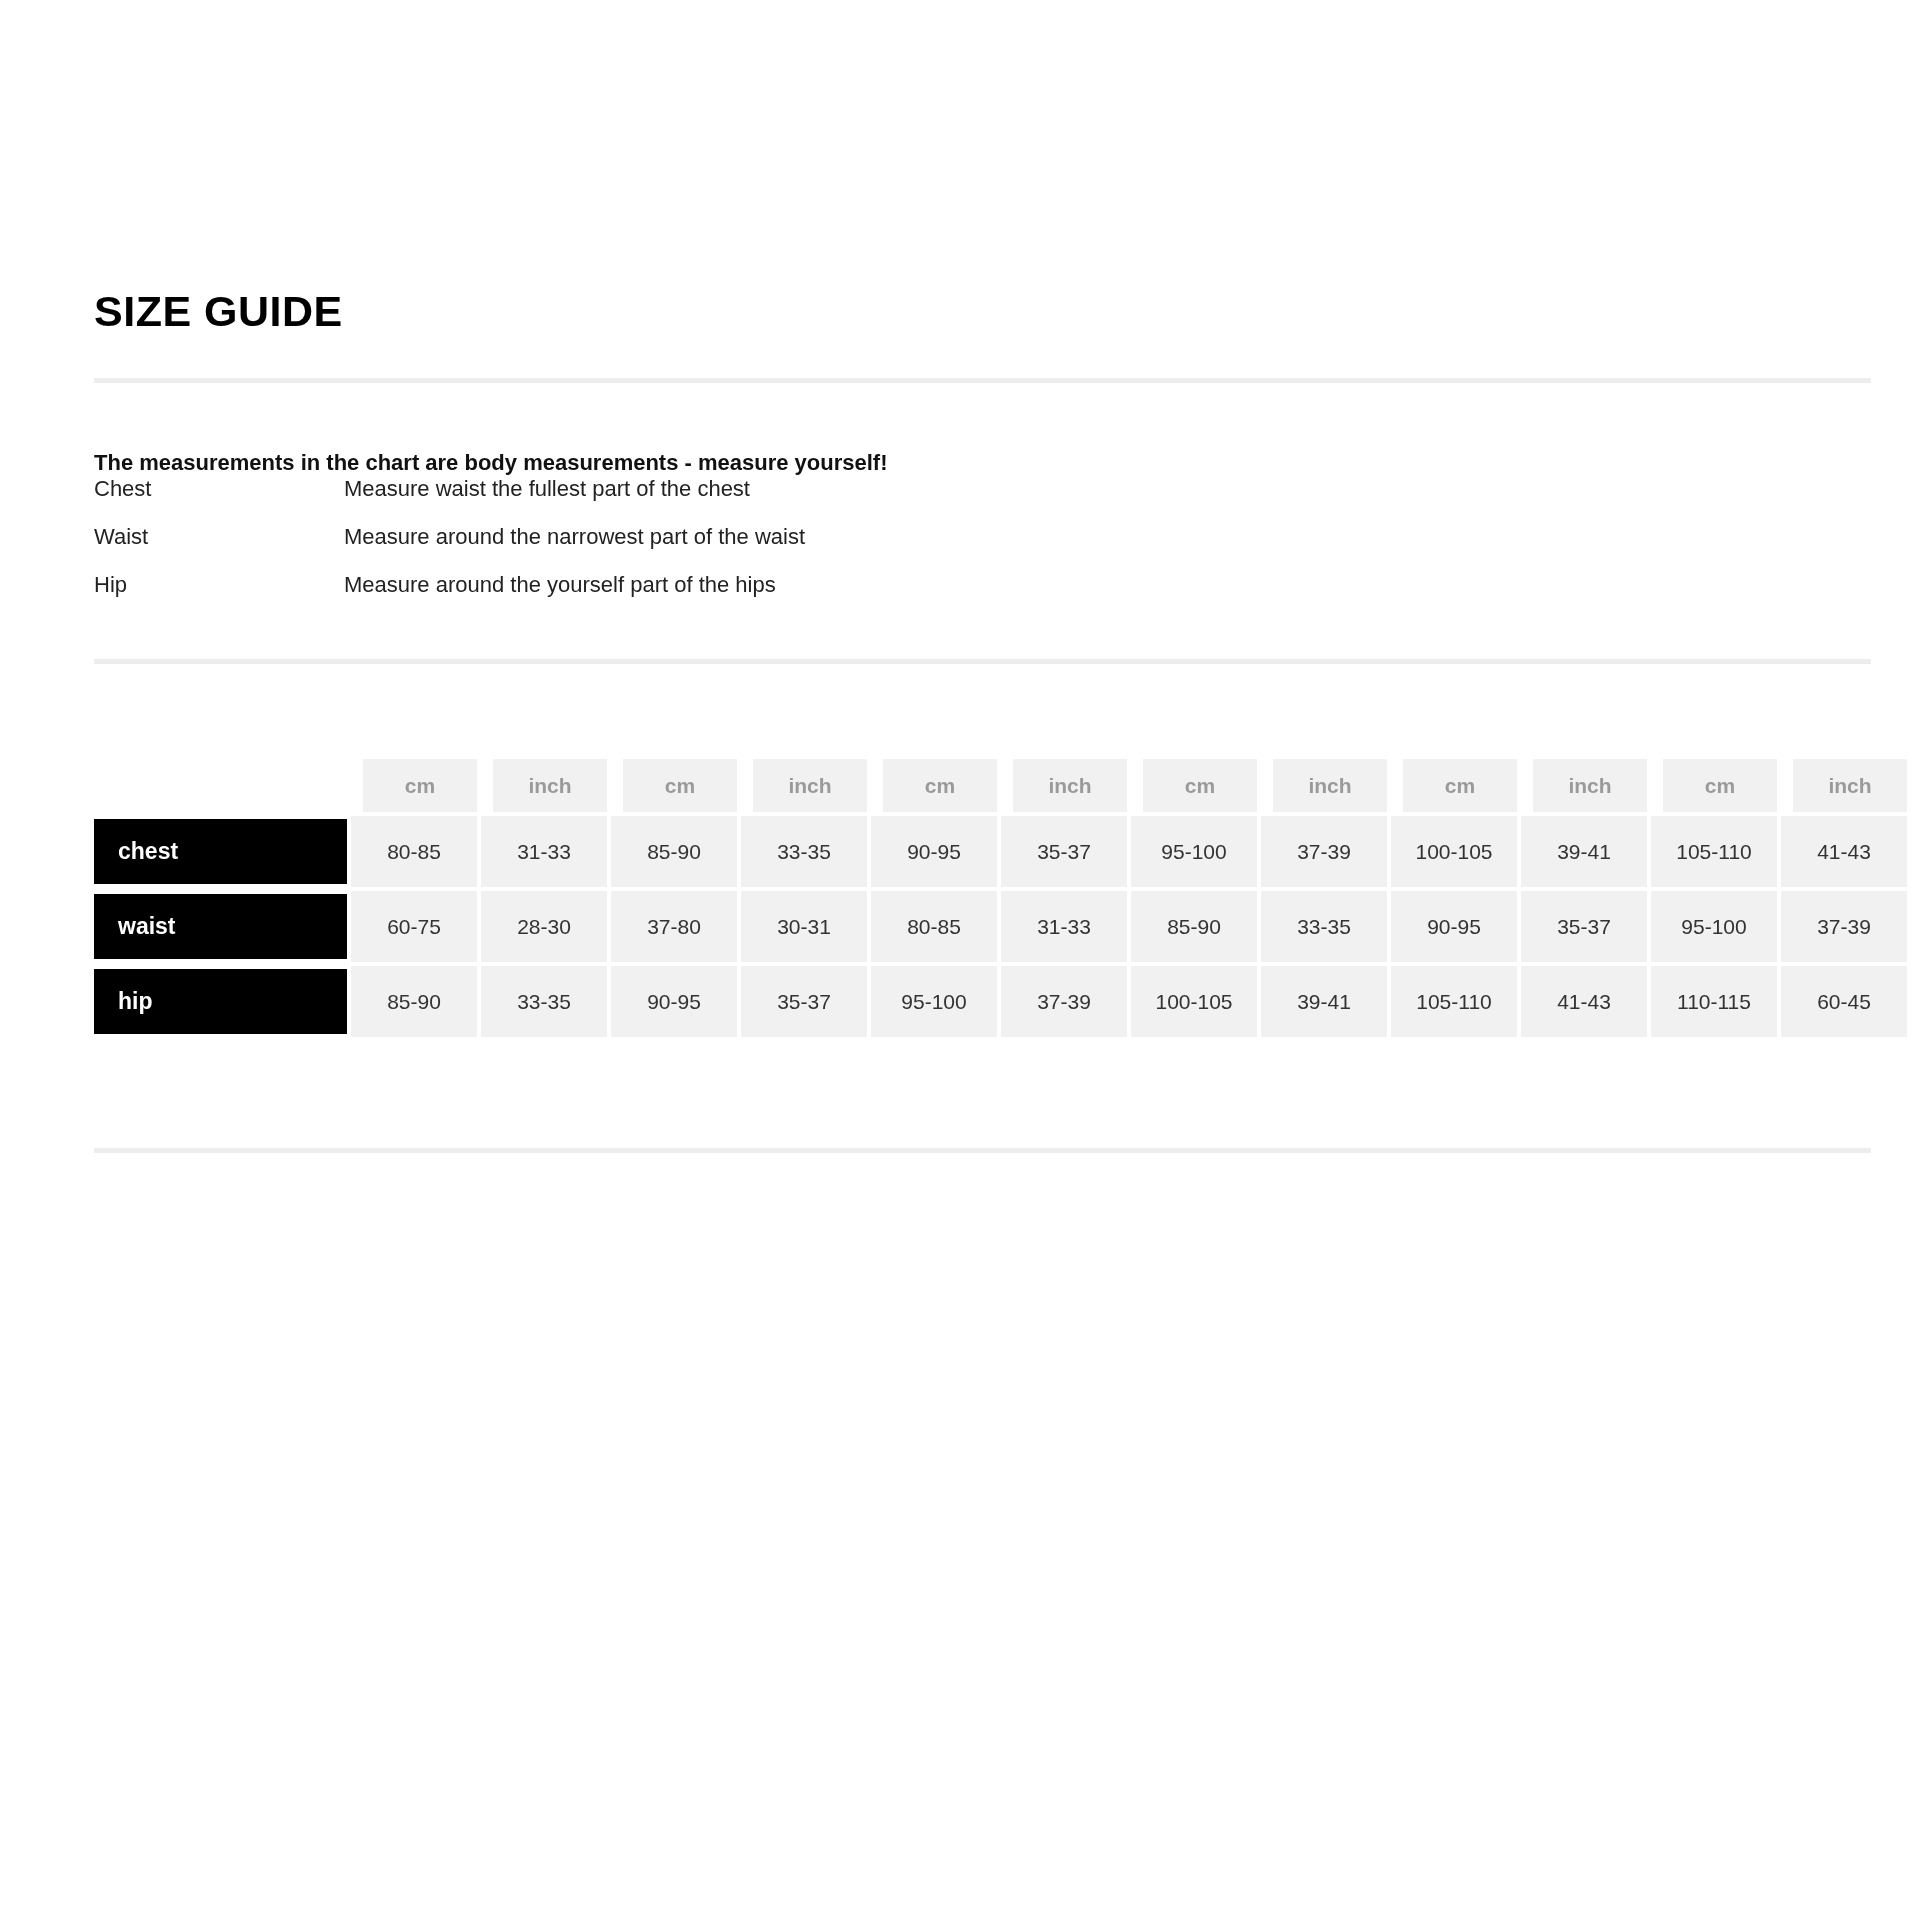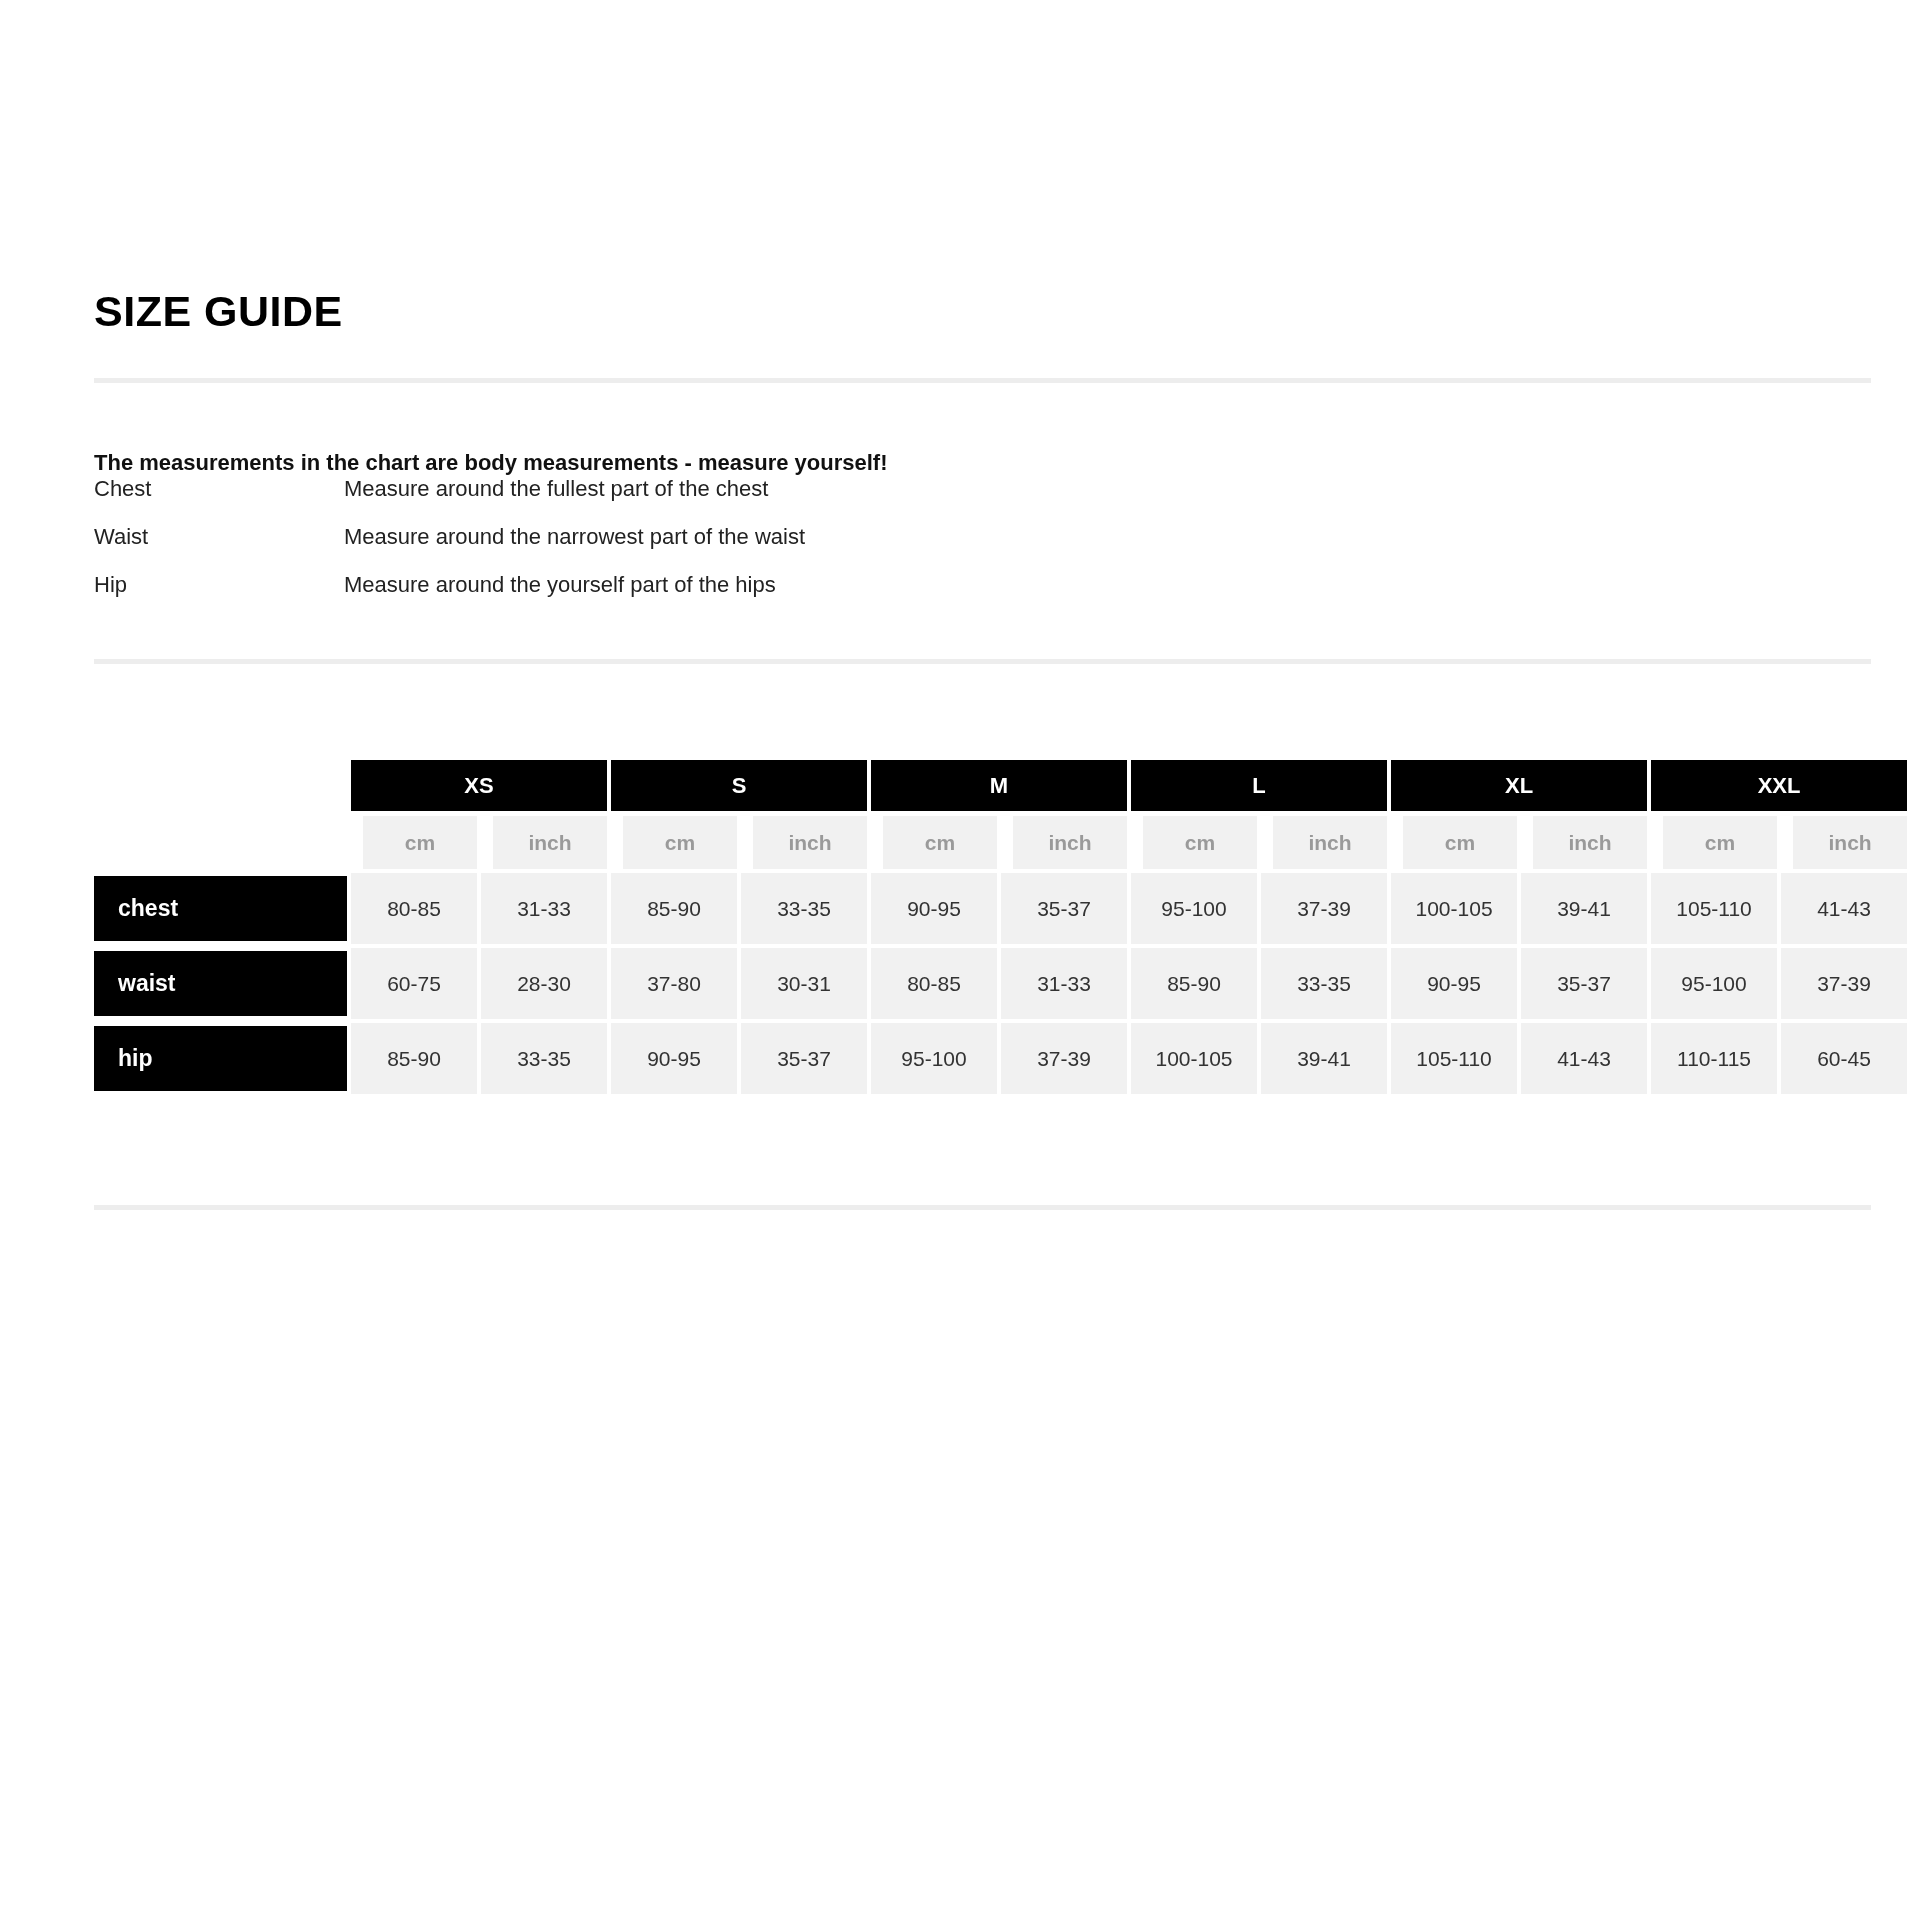--- a/index.html
+++ b/index.html
@@ -136,21 +136,21 @@
 
     <h1 class="title">SIZE GUIDE</h1>
 
     <div class="rule"></div>
 
     <div class="intro">
       <div class="intro-head">The measurements in the chart are body measurements - measure yourself!</div>
 
       <div class="intro-row">
         <div class="intro-term">Chest</div>
-        <div class="intro-def">Measure around the fullest part of the chest</div>
+        <div class="intro-def">Measure waist the fullest part of the chest</div>
       </div>
 
       <div class="intro-row">
         <div class="intro-term">Waist</div>
         <div class="intro-def">Measure around the narrowest part of the waist</div>
       </div>
 
       <div class="intro-row">
         <div class="intro-term">Hip</div>
         <div class="intro-def">Measure around the yourself part of the hips</div>
@@ -174,43 +174,20 @@
           <col class="unit-col">
             <col class="unit-col">
           <col class="unit-col">
             <col class="unit-col">
         </colgroup>
         <thead>
           <tr>
             <th>
                 <div class="spacer-cell"></div>
               </th>
-            <th colspan="2">
-                <div class="size-head">XS</div>
-              </th>
-            <th colspan="2">
-                <div class="size-head">S</div>
-              </th>
-            <th colspan="2">
-                <div class="size-head">M</div>
-              </th>
-            <th colspan="2">
-                <div class="size-head">L</div>
-              </th>
-            <th colspan="2">
-                <div class="size-head">XL</div>
-              </th>
-            <th colspan="2">
-                <div class="size-head">XXL</div>
-              </th>
-          </tr>
-          <tr>
-            <th>
-                <div class="spacer-cell"></div>
-              </th>
             <th>
                 <div class="unit-cell">cm</div>
               </th>
             <th>
                 <div class="unit-cell">inch</div>
               </th>
             <th>
                 <div class="unit-cell">cm</div>
               </th>
             <th>

